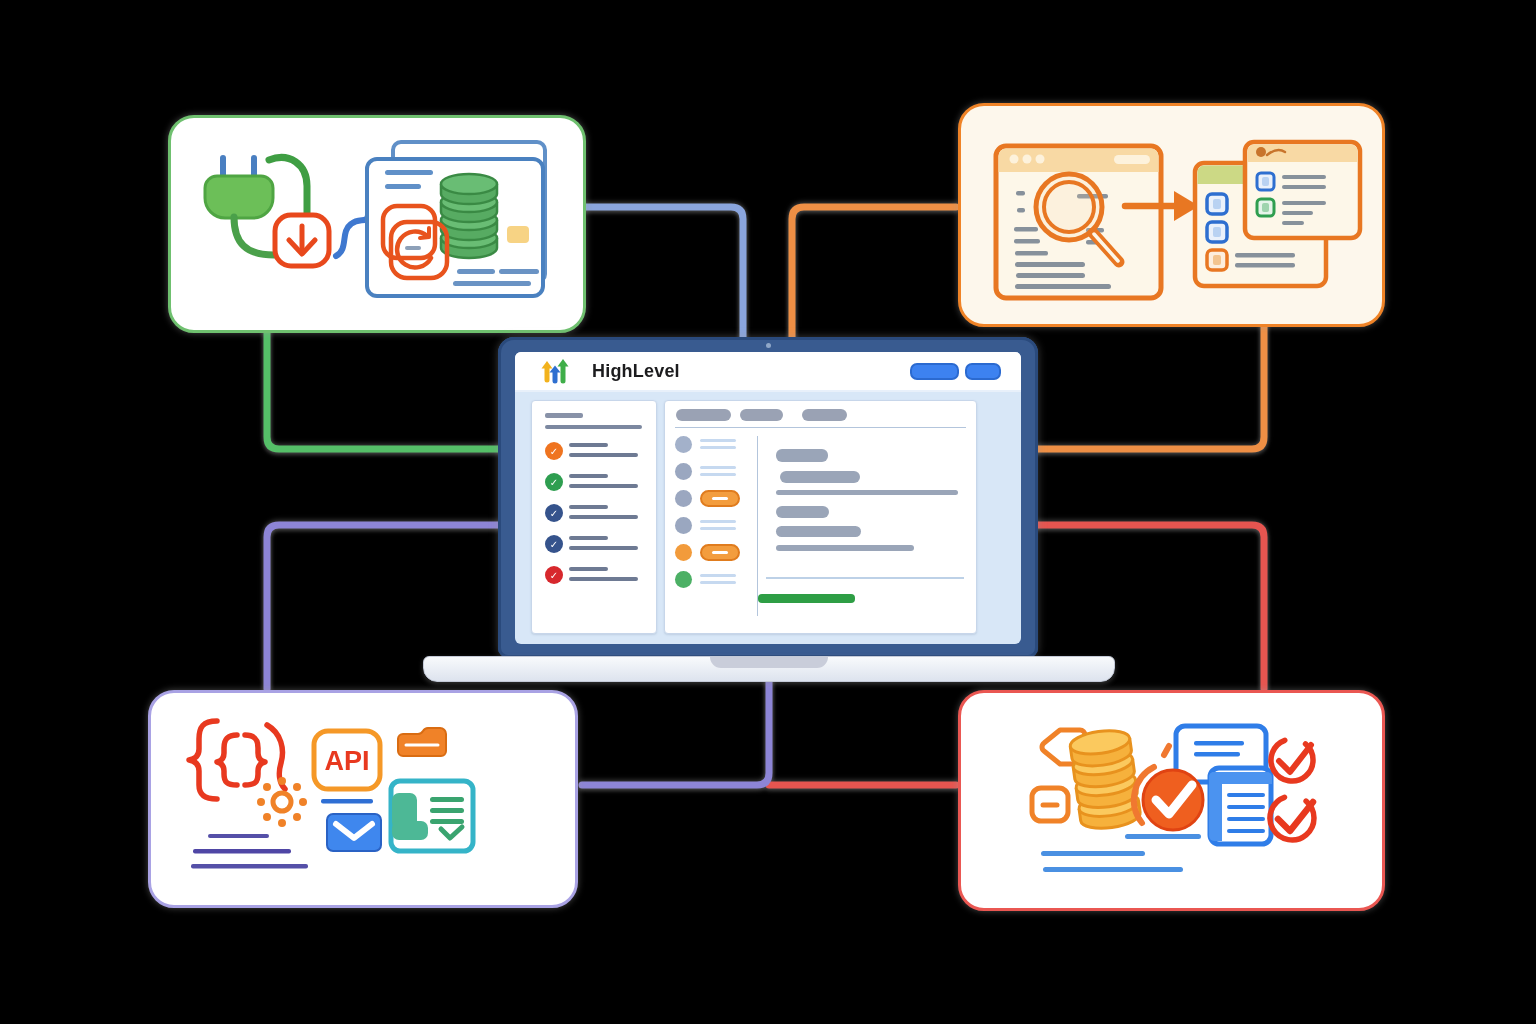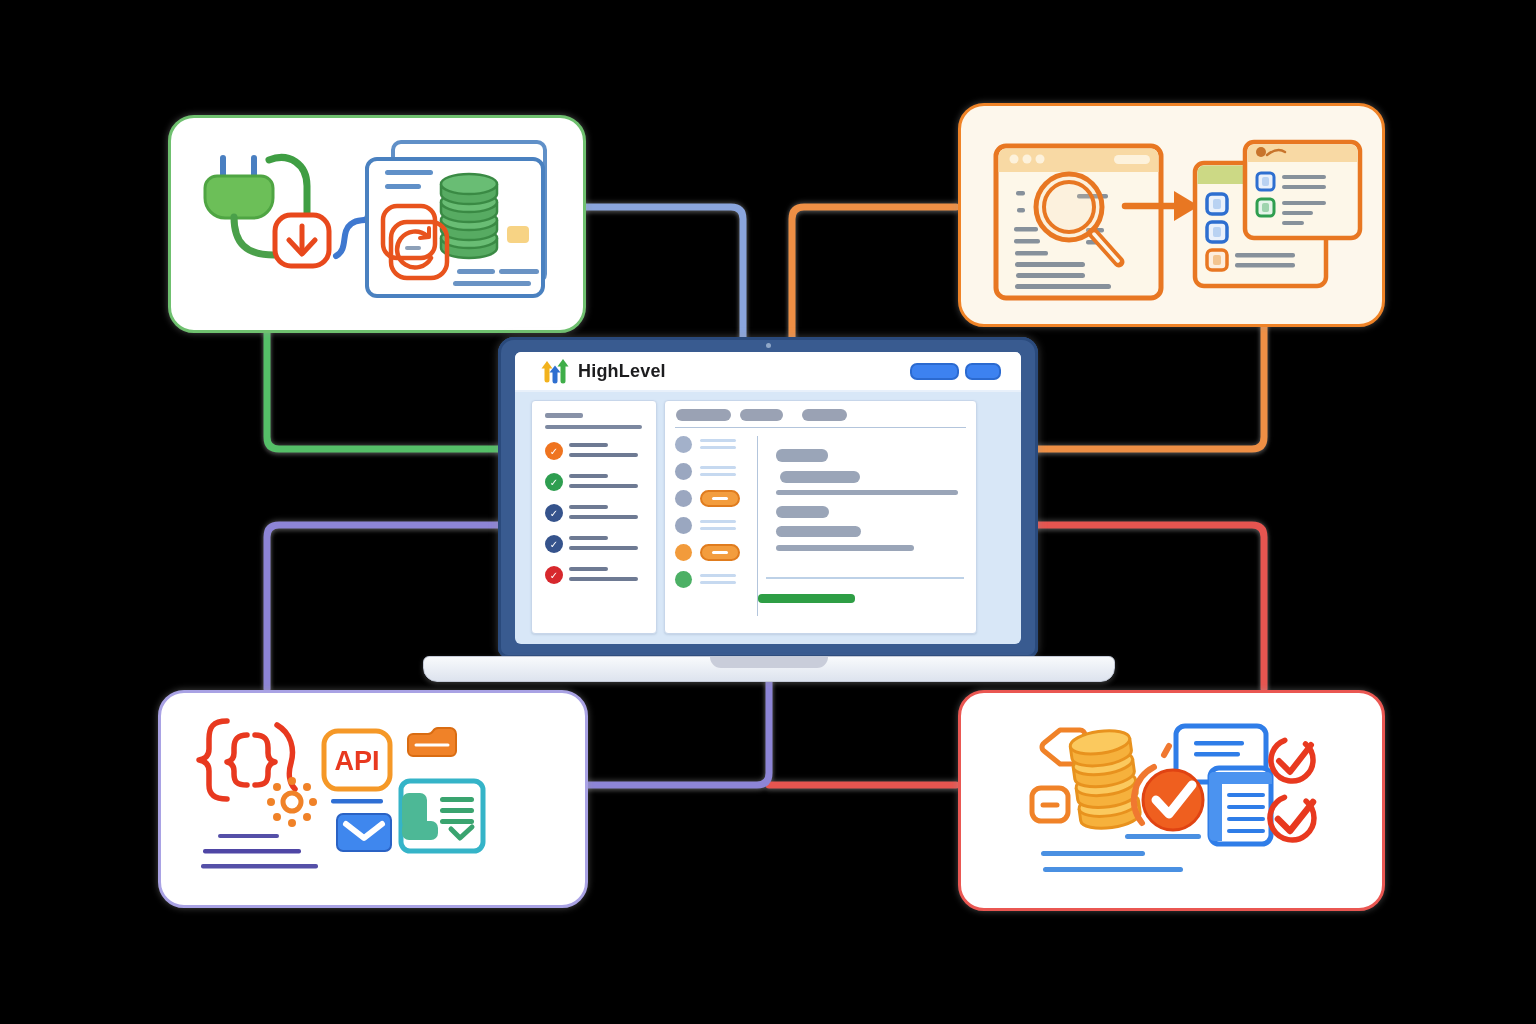--- a/index.html
+++ b/index.html
@@ -7,39 +7,39 @@
          font-family:"Liberation Sans","DejaVu Sans",sans-serif;}
   
   #connectors{position:absolute;left:0;top:0;z-index:1;
       filter:drop-shadow(0 2px 2px rgba(150,150,150,.45)) drop-shadow(0 -2px 2px rgba(150,150,150,.3));}
   
   .card{position:absolute;z-index:2;background:#fff;border-radius:26px;border:3px solid #888;
         box-shadow:0 0 7px rgba(160,160,160,.45);}
   .card svg{display:block;width:100%;height:100%;}
   #card-tl{left:168px;top:115px;width:412px;height:212px;border-color:#6fc06f;}
   #card-tr{left:958px;top:103px;width:421px;height:218px;border-color:#ef8327;background:#fdf7ec;}
-  #card-bl{left:158px;top:690px;width:424px;height:212px;border-color:#a9a2e4;}
+  #card-bl{left:148px;top:690px;width:424px;height:212px;border-color:#a9a2e4;}
   #card-br{left:958px;top:690px;width:421px;height:215px;border-color:#ea5752;}
   
   #screen{position:absolute;left:498px;top:337px;width:540px;height:321px;z-index:3;
           background:#395b90;border-radius:16px 16px 10px 10px;
           box-shadow:inset 0 0 0 3px #2a4a7c,0 0 8px rgba(150,150,150,.4);}
   #webcam{position:absolute;left:50%;top:6px;width:5px;height:5px;margin-left:-2px;border-radius:50%;
           background:#8fa7c8;}
   #screen-inner{position:absolute;left:17px;top:15px;right:17px;bottom:14px;background:#d8e7f7;
           border-radius:6px;overflow:hidden;}
   #base{position:absolute;left:423px;top:656px;width:690px;height:24px;z-index:4;
         background:linear-gradient(#f8fafc,#dde3ee);border:1px solid #c4cad8;
         border-radius:6px 6px 14px 14px;box-shadow:0 2px 5px rgba(150,150,150,.35);}
   #notch{position:absolute;left:50%;top:0;width:118px;height:11px;margin-left:-59px;
         background:#c9cdda;border-radius:0 0 12px 12px;}
   
   .app-header{height:38px;background:#fff;display:flex;align-items:center;
         padding:0 20px 0 24px;border-bottom:2px solid #e8f0fa;}
-  .logo{display:flex;align-items:center;gap:7px;}
+  .logo{display:flex;align-items:center;gap:21px;}
   .logo-text{font-weight:bold;font-size:18px;color:#1c1c1e;letter-spacing:.2px;}
   .hdr-sp{flex:1;}
   .hdr-btn{width:45px;height:13px;border-radius:7px;background:#3d82f0;border:2px solid #2b6ad0;margin-left:6px;}
   .hdr-btn.small{width:32px;}
   .app-body{position:absolute;left:16px;top:48px;bottom:10px;display:flex;gap:7px;}
   .panel{background:#fff;border:1px solid #c7d6ea;border-radius:4px;
          box-shadow:0 1px 2px rgba(120,140,170,.25);box-sizing:border-box;}
   .sidebar-panel{width:126px;padding:12px 13px;}
   .main-panel{width:313px;padding:8px 10px;position:relative;}
   .sb-t1{width:38px;height:5px;background:#8892a8;border-radius:2px;}

